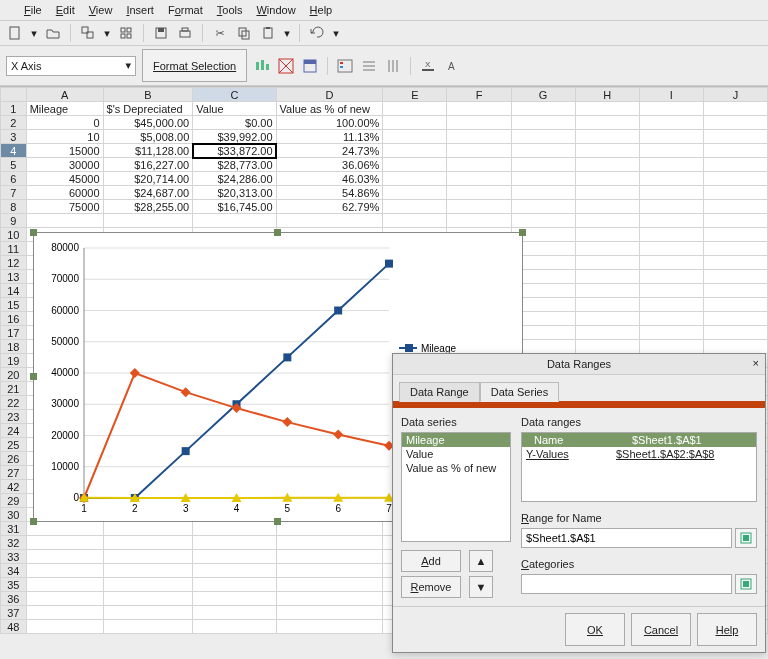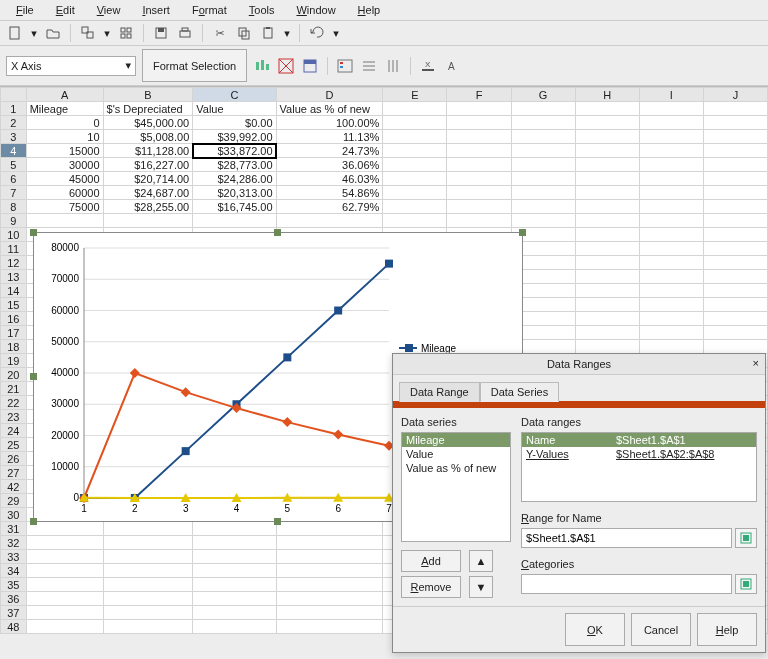--- a/index.html
+++ b/index.html
@@ -1,17 +1,17 @@
 <!DOCTYPE html>
 <html><head>
 <meta charset="utf-8">
 <style>
   * { box-sizing: border-box; margin: 0; padding: 0; font-family: "Liberation Sans", Arial, sans-serif; }
   body { background: #ededed; font-size: 11px; color: #222; width: 768px; height: 659px; overflow: hidden; position: relative; }
-  .menubar { display: flex; gap: 10px; padding: 2px 10px; background: #ededed; border-bottom: 1px solid #ccc; }
+  .menubar { display: flex; gap: 2px; padding: 2px 18px; background: #ededed; border-bottom: 1px solid #ccc; }
   .menubar span { padding: 2px 6px; cursor: default; }
   .menubar span u { text-decoration: underline; }
   .toolbar { display: flex; align-items: center; gap: 6px; padding: 3px 6px; border-bottom: 1px solid #ccc; background: #ededed; }
   .tb-btn { width: 18px; height: 18px; display: inline-flex; align-items: center; justify-content: center; color: #555; }
   .tb-sep { width: 1px; height: 18px; background: #ccc; margin: 0 2px; }
   .tb-dd { width: 8px; height: 18px; display: inline-flex; align-items: center; justify-content: center; }
   .fs-combo { width: 130px; height: 20px; border: 1px solid #aaa; background: #fff; display: flex; align-items: center; padding: 0 4px; font-size: 11px; }
   .fs-combo .dd { margin-left: auto; }
   .fs-btn { padding: 2px 8px; }
   .grid { background: #fff; border-top: 1px solid #bbb; }
@@ -32,28 +32,28 @@
   .dlg-tabs { display: flex; border-bottom: 7px solid #c2410c; padding: 6px 6px 0 6px; }
   .dlg-tab { padding: 3px 10px; border: 1px solid #bbb; border-bottom: none; background: #e2e2e2; position: relative; top: 1px; }
   .dlg-tab.active { background: #ededed; border-bottom: 1px solid #ededed; }
   .dlg-body { padding: 8px; display: flex; gap: 10px; }
   .dlg-col { flex: 1; display: flex; flex-direction: column; gap: 4px; }
   .listbox { border: 1px solid #aaa; background: #fff; height: 110px; overflow: hidden; font-size: 11px; }
   .listbox .row { padding: 1px 4px; }
   .listbox .row.sel { background: #7b9a68; color: #fff; }
   .rangetable { border: 1px solid #aaa; background: #fff; height: 70px; font-size: 11px; }
   .rangetable .hdr { display: flex; background: #7b9a68; color: #fff; }
-  .rangetable .hdr div { padding: 1px 4px; }
+  .rangetable .hdr div { padding: 1px 4px; margin-left: 8px; }
   .rangetable .rrow { display: flex; text-decoration: underline; }
   .rangetable .rrow div { padding: 1px 4px; }
   .txtfield { display: flex; gap: 3px; align-items: center; }
   .txtfield input { flex: 1; height: 20px; border: 1px solid #aaa; background: #fff; padding: 0 4px; font-size: 11px; }
   .txtfield .pick { width: 22px; height: 20px; border: 1px solid #aaa; background: #f5f5f5; display: inline-flex; align-items: center; justify-content: center; }
   .dlg-btns { display: flex; gap: 6px; padding: 6px 8px; border-top: 1px solid #ccc; justify-content: flex-end; }
-  .btn { min-width: 60px; height: 33px; border: 1px solid #aaa; background: #f2f2f2; padding: 12px 10px; display: inline-flex; align-items: center; justify-content: center; }
+  .btn { min-width: 60px; height: 33px; border: 1px solid #aaa; background: #f2f2f2; padding: 12px 10px; display: inline-flex; align-items: center; justify-content: center; text-decoration: underline; }
   .small-btn { min-width: 60px; height: 22px; border: 1px solid #aaa; background: #f2f2f2; display: inline-flex; align-items: center; justify-content: center; }
   .updown { display: flex; flex-direction: column; gap: 4px; }
   .updown .ab { width: 24px; height: 22px; border: 1px solid #aaa; background: #f2f2f2; display: inline-flex; align-items: center; justify-content: center; }
   .col-row { display: flex; gap: 8px; align-items: flex-end; margin-top: 4px; }
 </style>
 </head>
 <body>
 
 <div class="menubar">
   <span><u>F</u>ile</span>

